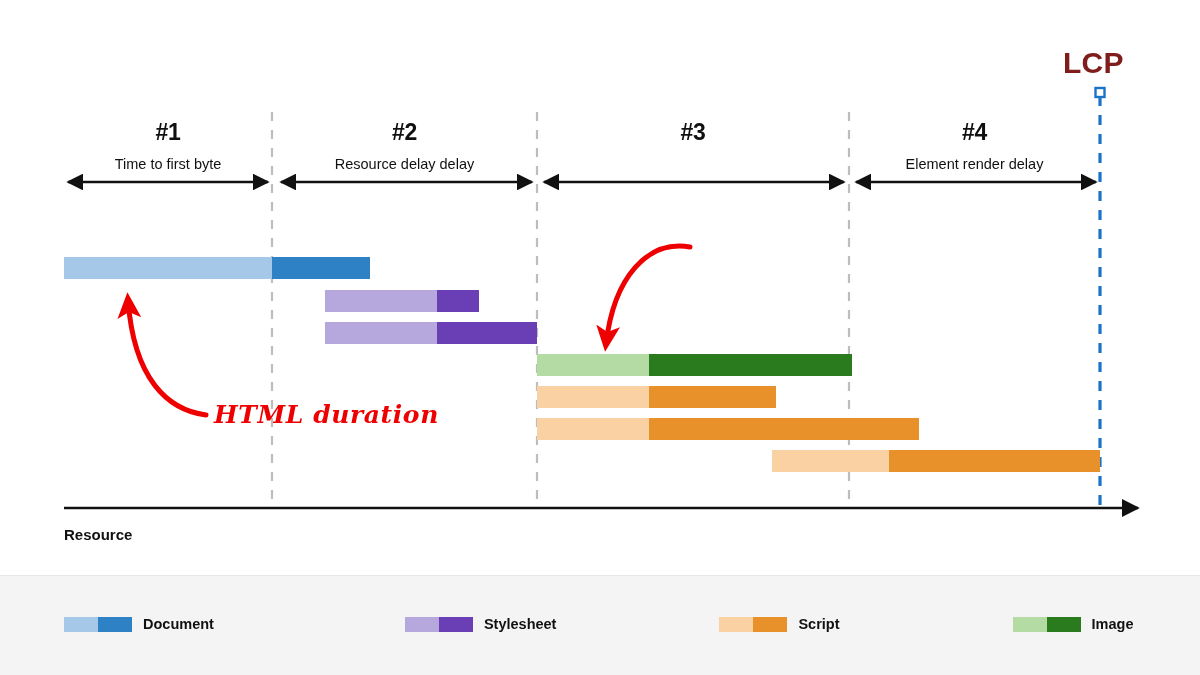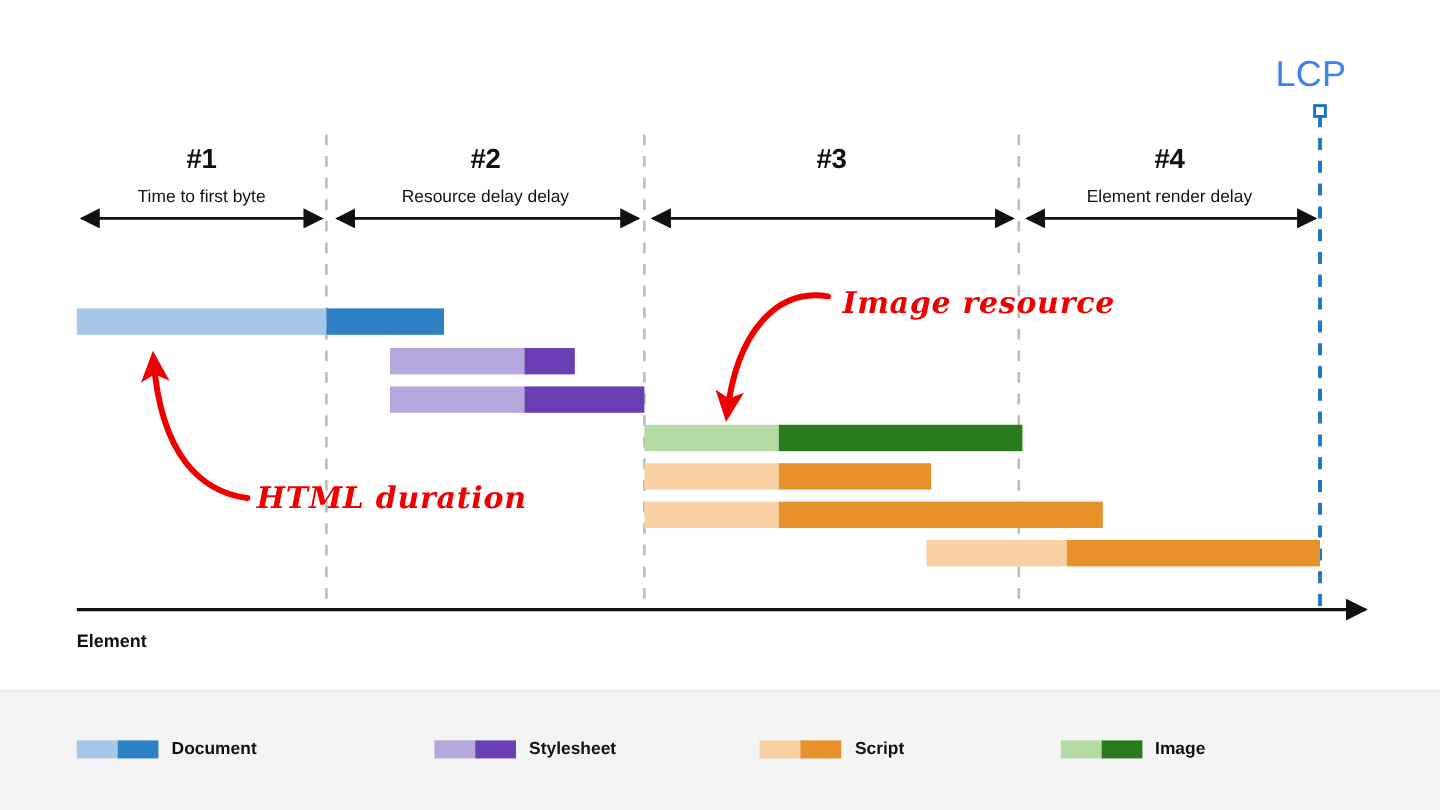--- a/index.html
+++ b/index.html
@@ -47,23 +47,23 @@
     font-weight: 400;
     line-height: 1;
     margin-top: 13px;
     color: #111111;
     white-space: nowrap;
   }
   
   #lcp-label {
     position: absolute;
     font-size: 30px;
-    font-weight: normal;
+    font-weight: bold;
     letter-spacing: 0.2px;
-    color: #3b82f6;
+    color: #7f1d1d;
     line-height: 1;
   }
   
   .bar {
     position: absolute;
     display: flex;
     height: 22px;
     box-sizing: border-box;
   }
   .seg {
@@ -101,20 +101,21 @@
     height: 100px;
     background: #f4f4f4;
     border-top: 1px solid #e8e8e8;
   }
   #legend-row {
     position: absolute;
     left: 64px;
     top: 41px;
     display: flex;
     align-items: center;
+    gap: 43px;
   }
   .legend-item {
     display: flex;
     align-items: center;
     white-space: nowrap;
   }
   .legend-swatch {
     display: flex;
     width: 68px;
     height: 15px;
@@ -219,23 +220,22 @@
         <div class="seg" style="width: 29.3194%; background: rgb(250, 209, 162);"></div>
         <div class="seg" style="width: 70.6806%; background: rgb(232, 145, 43);"></div>
       </div>
       <div class="bar" style="left: 772px; top: 450px; width: 328px;">
         <div class="seg" style="width: 35.6707%; background: rgb(250, 209, 162);"></div>
         <div class="seg" style="width: 64.3293%; background: rgb(232, 145, 43);"></div>
       </div>
     </div>
 
   <div class="annot" style="left:214px; top:402px;">HTML duration</div>
-  <div class="annot" style="left:702px; top:240px;">Image resource</div>
-
-  <div id="timeline-caption">Element</div>
+
+  <div id="timeline-caption">Resource</div>
 
   <div id="legend-panel">
     <div id="legend-row">
         <div class="legend-item" style="margin-left: 0px;">
           <div class="legend-swatch">
             <span style="background: rgb(165, 200, 232);"></span>
             <span style="background: rgb(47, 129, 198);"></span>
           </div>
           <div class="legend-text">Document</div>
         </div>

